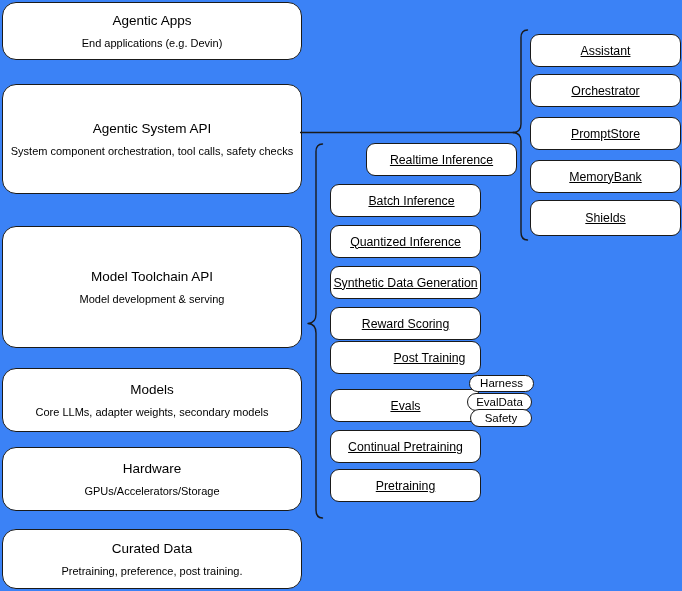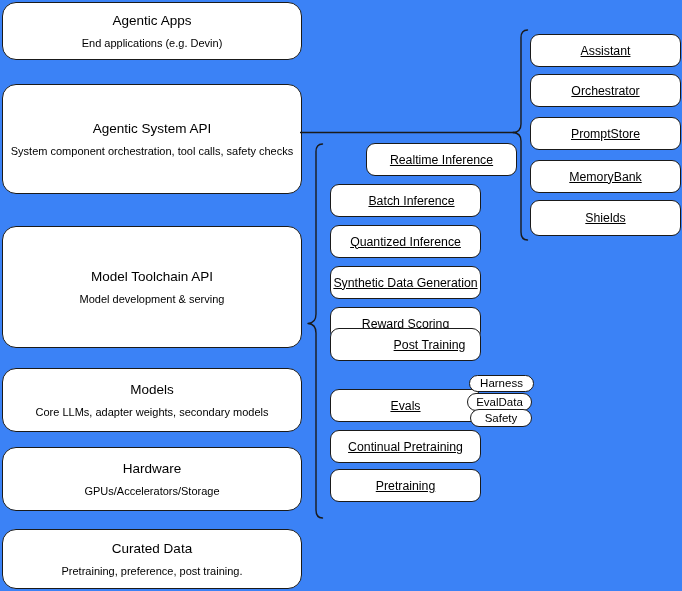--- a/index.html
+++ b/index.html
@@ -138,21 +138,21 @@
   </div>
   <div class="item-box" style="left:330px; top:225px; width:151px; height:33px;">
     <span class="item-label">Quantized Inference</span>
   </div>
   <div class="item-box" style="left:330px; top:266px; width:151px; height:33px;">
     <span class="item-label">Synthetic Data Generation</span>
   </div>
   <div class="item-box" style="left:330px; top:307px; width:151px; height:33px;">
     <span class="item-label">Reward Scoring</span>
   </div>
-  <div class="item-box" style="left:330px; top:328px; width:151px; height:33px;padding-left:48px;">
+  <div class="item-box" style="left:330px; top:341px; width:151px; height:33px;padding-left:48px;">
     <span class="item-label">Post Training</span>
   </div>
   <div class="item-box" style="left:330px; top:389px; width:151px; height:33px;">
     <span class="item-label">Evals</span>
   </div>
   <div class="item-box" style="left:330px; top:430px; width:151px; height:33px;">
     <span class="item-label">Continual Pretraining</span>
   </div>
   <div class="item-box" style="left:330px; top:469px; width:151px; height:33px;">
     <span class="item-label">Pretraining</span>

